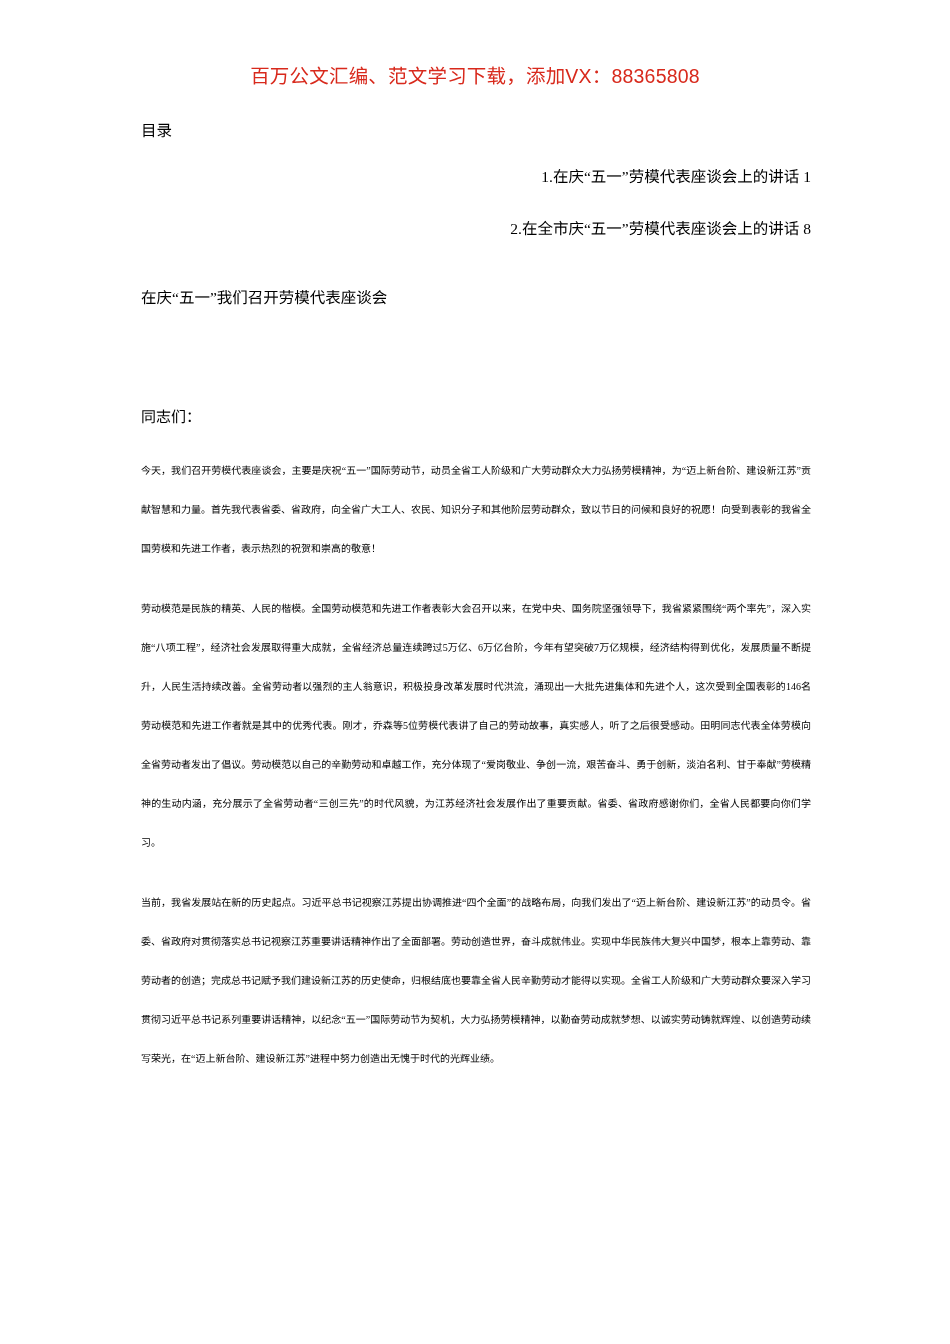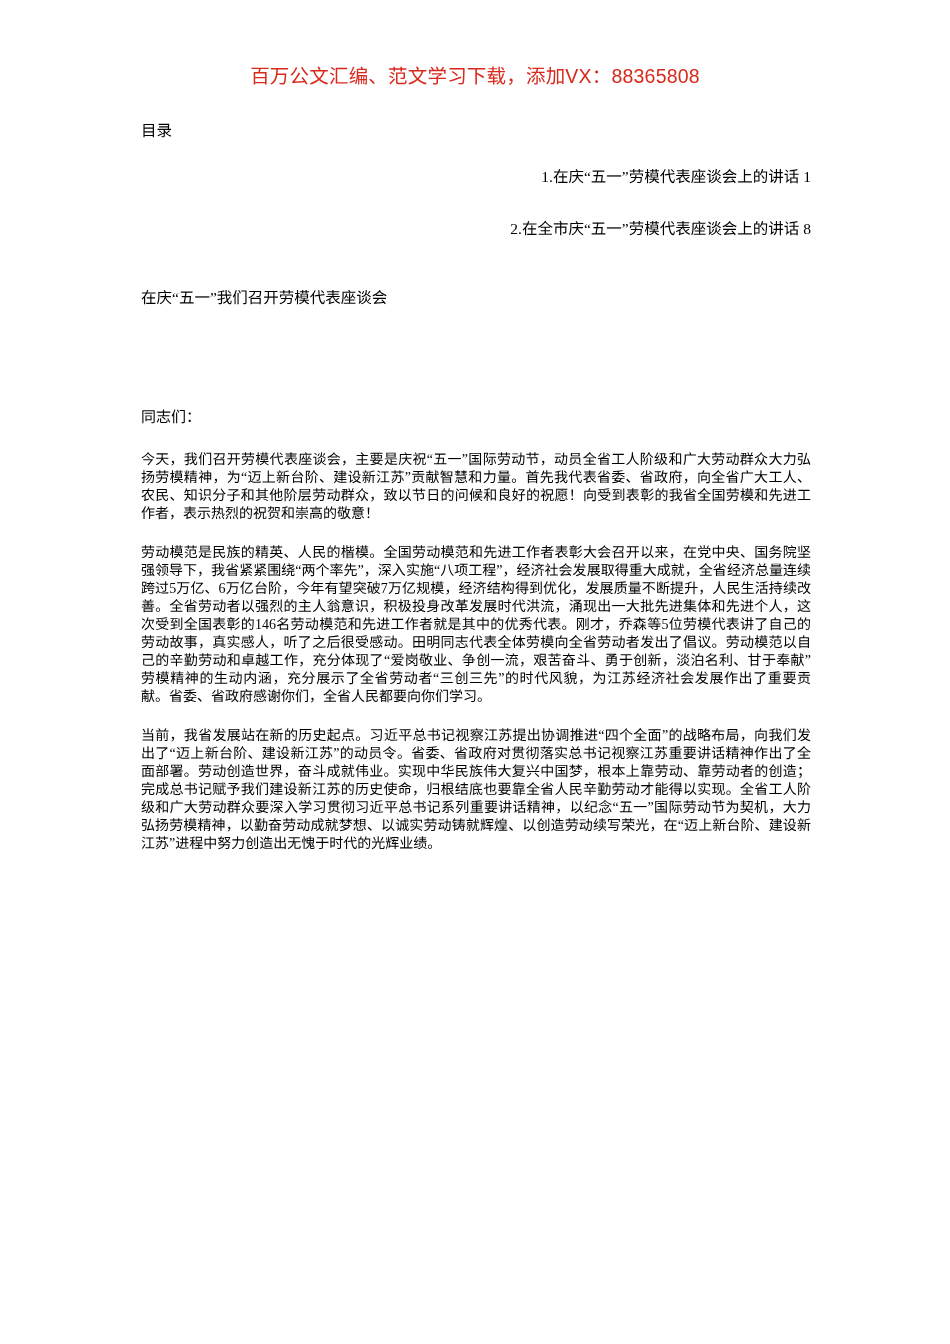--- a/index.html
+++ b/index.html
@@ -68,22 +68,22 @@
     margin: 43px 0 0 0;
   }
 
   .salutation {
     font-size: 15px;
     line-height: 26px;
     margin: 93px 0 0 0;
   }
 
   .body-para {
-    font-size: 14px;
-    line-height: 18px;
+    font-size: 10px;
+    line-height: 39px;
     margin: 21px 0 0 0;
     text-align: justify;
     text-justify: inter-ideograph;
     word-break: break-all;
   }
   .body-para:first-of-type {
     margin-top: 19px;
   }
 </style>
 </head>

